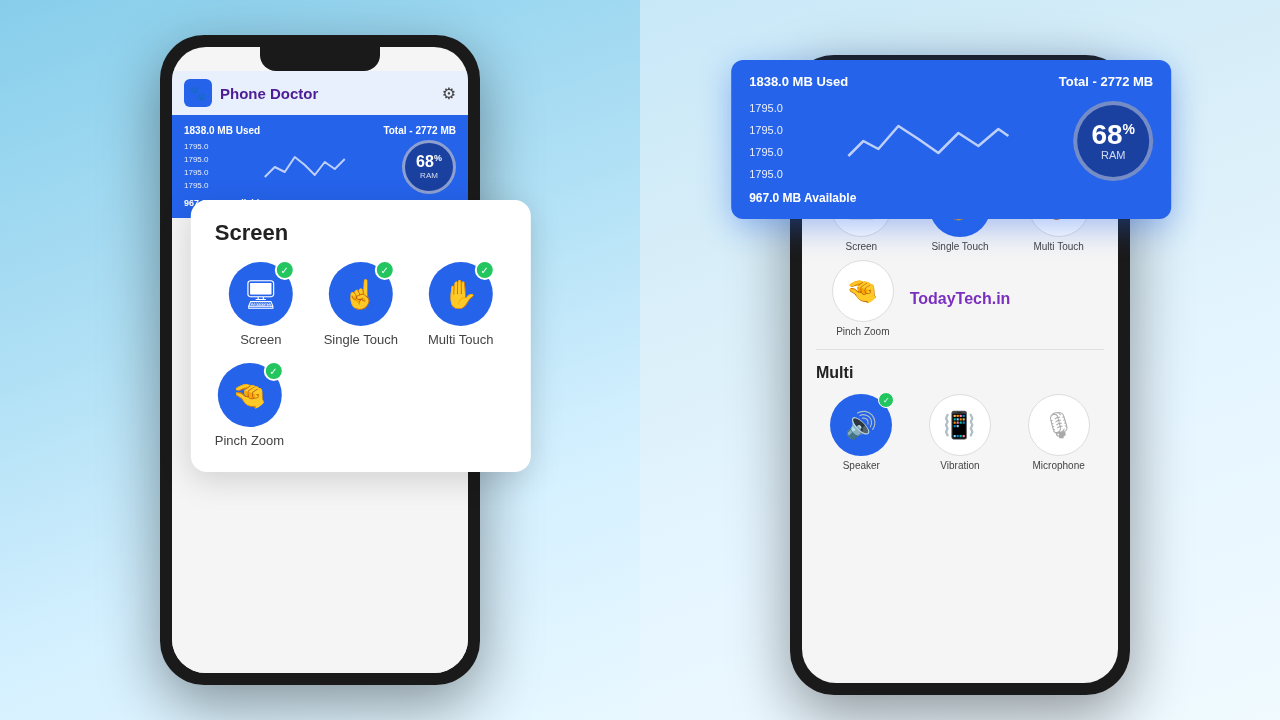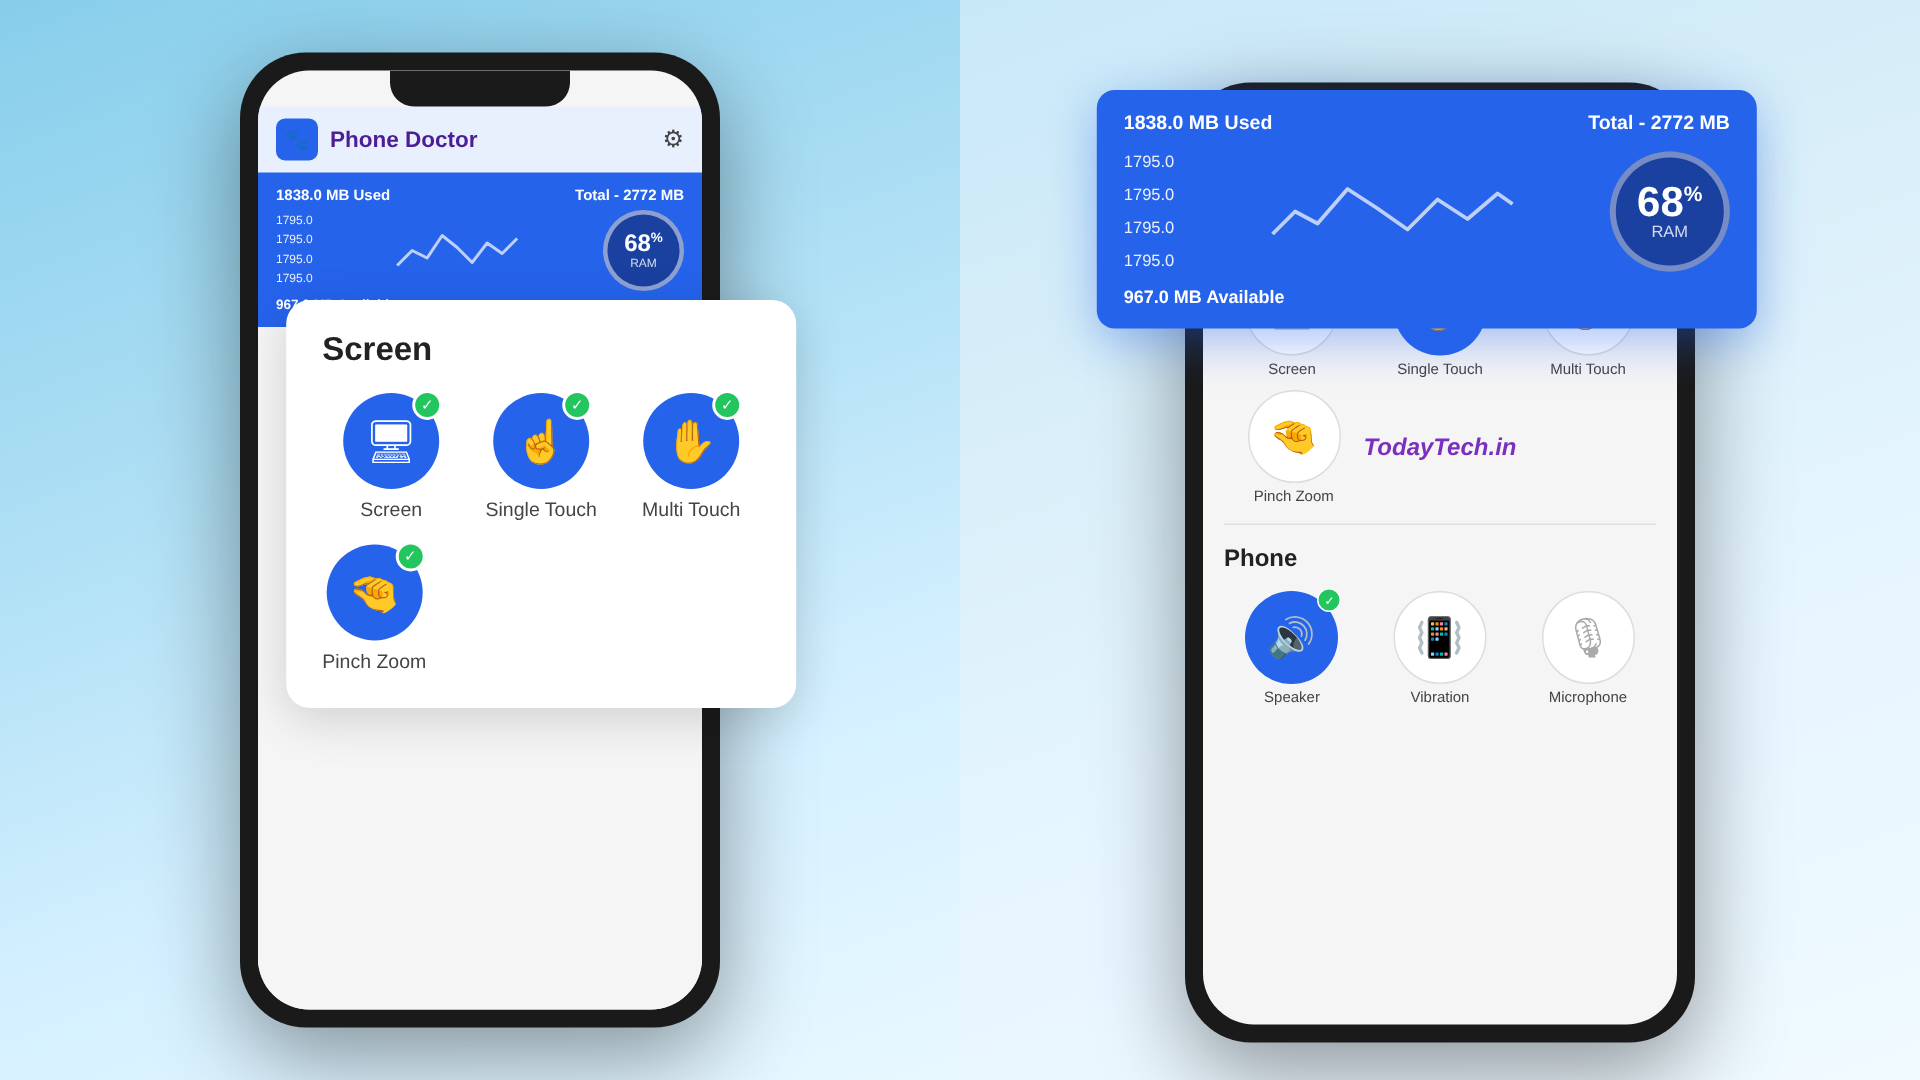--- a/index.html
+++ b/index.html
@@ -677,28 +677,28 @@
 
           <div style="display:grid;grid-template-columns: repeat(3,1fr);padding:0 14px 8px;">
             <div class="right-icon-item">
               <div class="right-icon-circle inactive">
                 🤏
               </div>
               <span class="right-icon-label">Pinch Zoom</span>
             </div>
 
             <div style="display:flex;align-items:center;justify-content:center;">
-              <span class="watermark" style="position:static;transform:none;font-size:16px;font-style:italic;">TodayTech.in</span>
+              <span class="watermark" style="position:static;transform:none;font-size:16px;">TodayTech.in</span>
             </div>
             <div></div>
           </div>
 
           <div class="right-divider"></div>
 
-          <div class="right-section-title">Phone</div>
+          <div class="right-section-title">Multi</div>
 
           <div class="right-icons-grid">
             <div class="right-icon-item">
               <div class="right-icon-circle active" style="position:relative;">
                 🔊
                 <div class="check-badge">✓</div>
               </div>
               <span class="right-icon-label">Speaker</span>
             </div>
             <div class="right-icon-item">

